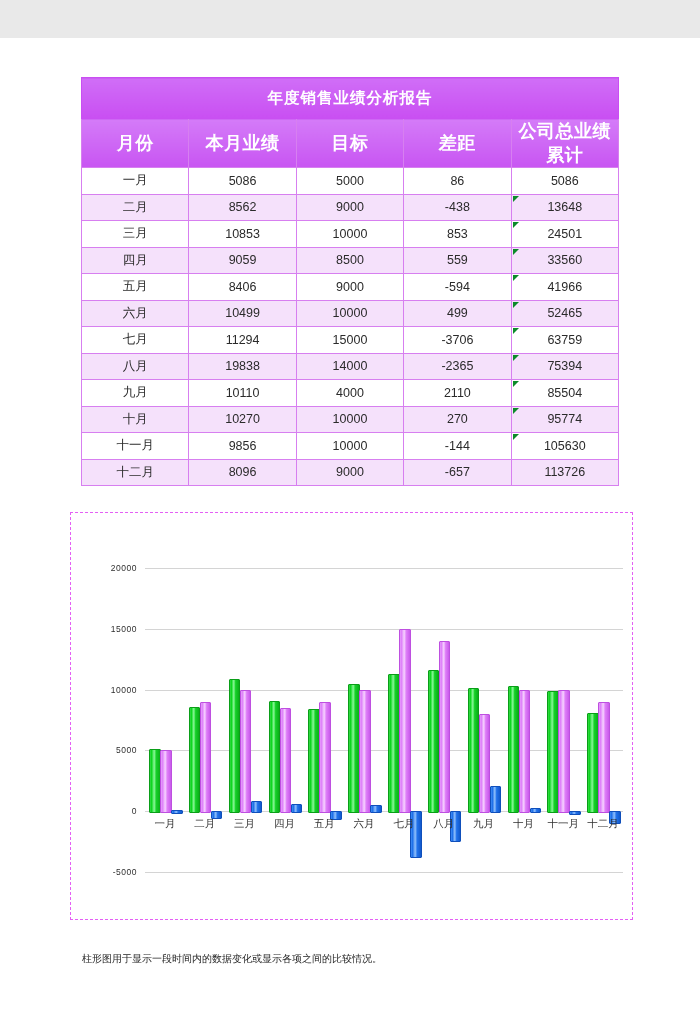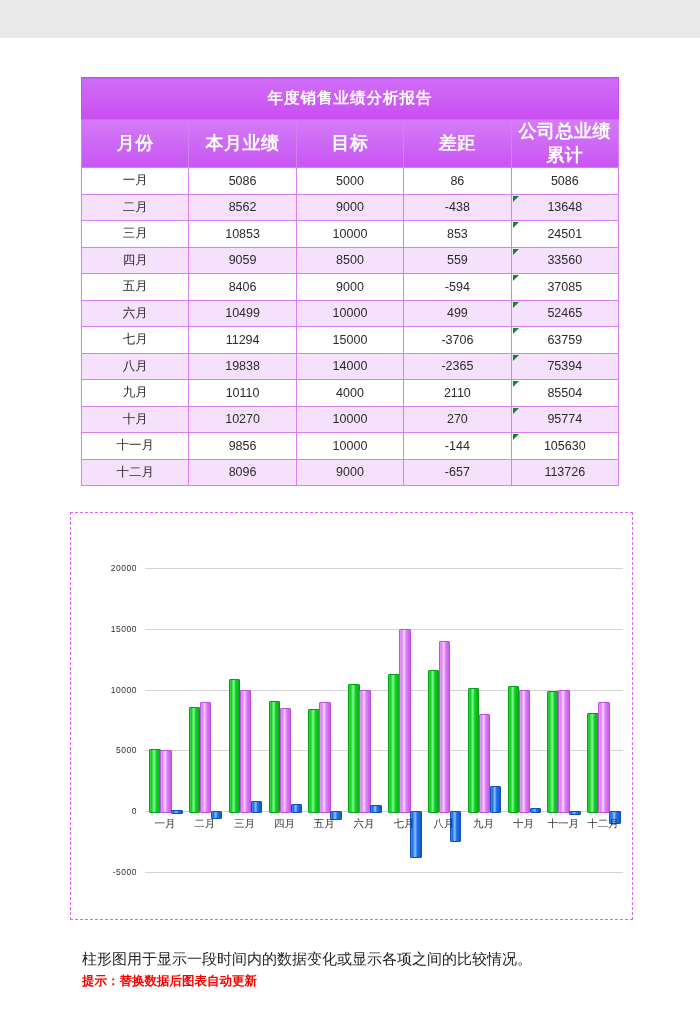--- a/index.html
+++ b/index.html
@@ -189,21 +189,21 @@
   .sw-blue   { background: linear-gradient(180deg,#6fa9f8,#1760d6); border:1px solid #0f4fbb; }
 
   
   .footer {
     position: absolute;
     left: 82px;
     top: 910px;
     width: 560px;
   }
   .footer-note {
-    font-size: 15px;
+    font-size: 10px;
     color: #1f1f1f;
     line-height: 22px;
   }
   .footer-tip {
     font-size: 12.5px;
     color: #ff0000;
     font-weight: bold;
     line-height: 22px;
   }
 
@@ -274,21 +274,21 @@
           <td>9059</td>
           <td>8500</td>
           <td>559</td>
           <td class="cell-total"><span class="tri-flag"></span><span>33560</span></td>
         </tr>
         <tr class="data-row row-odd">
           <td class="cell-month">五月</td>
           <td>8406</td>
           <td>9000</td>
           <td>-594</td>
-          <td class="cell-total"><span class="tri-flag"></span><span>37085</span></td>
+          <td class="cell-total"><span class="tri-flag"></span><span>41966</span></td>
         </tr>
         <tr class="data-row row-even">
           <td class="cell-month">六月</td>
           <td>10499</td>
           <td>10000</td>
           <td>499</td>
           <td class="cell-total"><span class="tri-flag"></span><span>52465</span></td>
         </tr>
         <tr class="data-row row-odd">
           <td class="cell-month">七月</td>
@@ -428,16 +428,15 @@
         <div class="xlabel" style="left: 392.667px; width: 39.8333px; top: 304.2px;">九月</div>
         <div class="xlabel" style="left: 432.5px; width: 39.8333px; top: 304.2px;">十月</div>
         <div class="xlabel" style="left: 472.333px; width: 39.8333px; top: 304.2px;">十一月</div>
         <div class="xlabel" style="left: 512.167px; width: 39.8333px; top: 304.2px;">十二月</div>
       </div>
 
   </div>
 
   <div class="footer">
     <div class="footer-note">柱形图用于显示一段时间内的数据变化或显示各项之间的比较情况。</div>
-    <div class="footer-tip">提示：替换数据后图表自动更新</div>
   </div>
 
 </div>
 
 </body></html>

